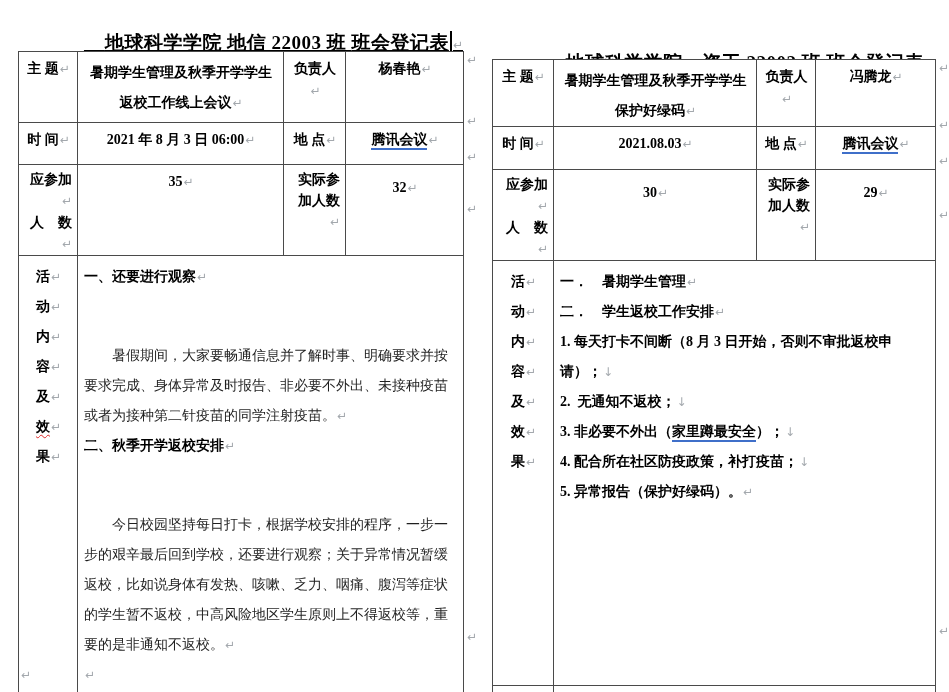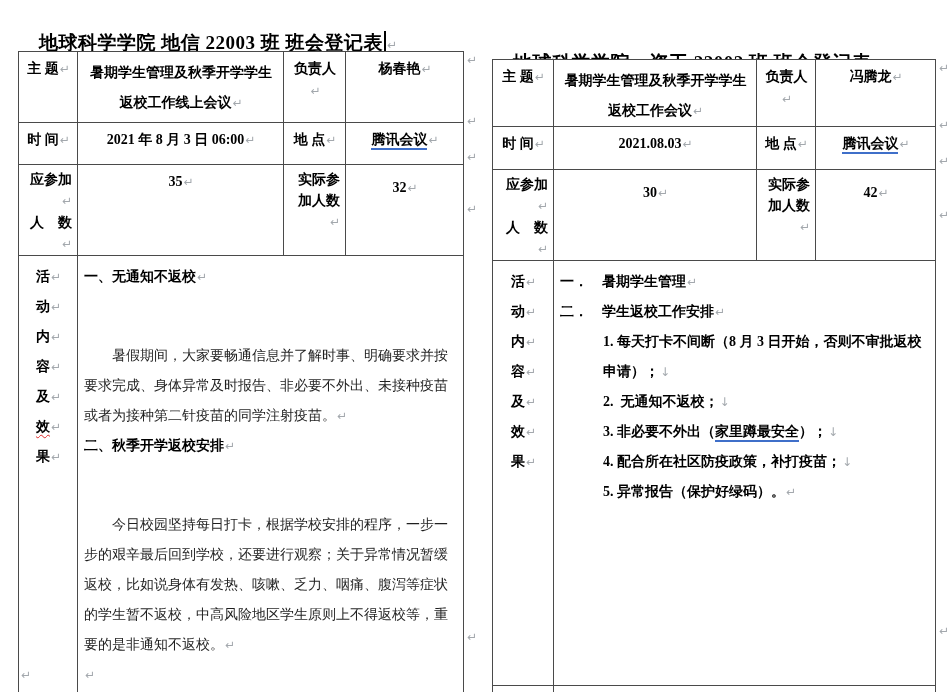--- a/index.html
+++ b/index.html
@@ -1,21 +1,21 @@
 <!DOCTYPE html>
 <html style="--blue: #3f6fc9; --red: #e02b2b;"><head>
 <meta charset="utf-8">
 <style>
   html,body{margin:0;padding:0;background:#fff;}
   .page{position:relative;width:949px;height:692px;background:#ffffff;overflow:hidden;
         font-family:"Liberation Serif",serif;color:#000;}
 
   
-  .doc-title{position:absolute;text-align:left;font-weight:bold;font-size:19px;
-             white-space:pre;letter-spacing:0.5px;}
+  .doc-title{position:absolute;text-align:right;font-weight:bold;font-size:19px;
+             white-space:pre;letter-spacing:0.5px;text-decoration:underline;}
   .u-black{border-bottom:1.6px solid #000;padding-bottom:1px;}
   .u-host{position:relative;}
   .u-host .blue-line{position:absolute;left:12px;right:4px;bottom:-4px;height:2px;
                      background:var(--blue);}
   .cursor{display:inline-block;width:2px;height:22px;background:#000;
           vertical-align:-4px;margin-left:1px;}
 
   
   table.form{position:absolute;border-collapse:collapse;table-layout:fixed;background:#fff;}
   table.form td{border:1.6px solid #4a4a4a;vertical-align:top;padding:6px 5px 0 6px;
@@ -25,21 +25,21 @@
   td.center{text-align:center;}
   .topic-cell div{line-height:30px;}
   .two-line div{line-height:21px;text-align:right;}
 
   
   td.content-cell{padding:7px 6px 0 7px;}
   .line{line-height:30px;}
   .p{font-weight:normal;color:#1f1f1f;font-family:"Liberation Sans",sans-serif;margin-top:48px;}
   .indent{text-indent:2em;}
   .h{font-weight:bold;color:#000;}
-  .item{font-weight:bold;margin-left:43px;}
+  .item{font-weight:bold;}
 
   
   td.vlabel{vertical-align:middle;text-align:center;padding:0;}
   .vrow{line-height:30px;}
 
   
   .pilcrow,.lbreak{color:#a3a8ad;font-weight:normal;font-size:12px;
         font-family:"DejaVu Sans",sans-serif;margin-left:1px;letter-spacing:0;}
   .abs-mark{position:absolute;color:#a3a8ad;font-size:12px;
         font-family:"DejaVu Sans",sans-serif;}
@@ -121,21 +121,21 @@
       <td class="vlabel" style="height:430px;">
         <div class="vrow"><span>活</span><span class="pilcrow">↵</span></div>
         <div class="vrow"><span>动</span><span class="pilcrow">↵</span></div>
         <div class="vrow"><span>内</span><span class="pilcrow">↵</span></div>
         <div class="vrow"><span>容</span><span class="pilcrow">↵</span></div>
         <div class="vrow"><span>及</span><span class="pilcrow">↵</span></div>
         <div class="vrow"><span class="sq">效</span><span class="pilcrow">↵</span></div>
         <div class="vrow"><span>果</span><span class="pilcrow">↵</span></div>
       </td>
       <td class="content-cell" colspan="3">
-        <div class="line h"><span>一、无通知不返校</span><span class="pilcrow">↵</span></div>
+        <div class="line h"><span>一、还要进行观察</span><span class="pilcrow">↵</span></div>
         <div class="line p indent"><span>暑假期间，大家要畅通信息并了解时事、明确要求并按要求完成、身体异常及时报告、非必要不外出、未接种疫苗或者为接种第二针疫苗的同学注射疫苗。</span><span class="pilcrow">↵</span></div>
         <div class="line h"><span>二、秋季开学返校安排</span><span class="pilcrow">↵</span></div>
         <div class="line p indent"><span>今日校园坚持每日打卡，根据学校安排的程序，一步一步的艰辛最后回到学校，还要进行观察；关于异常情况暂缓返校，比如说身体有发热、咳嗽、乏力、咽痛、腹泻等症状的学生暂不返校，中高风险地区学生原则上不得返校等，重要的是非通知不返校。</span><span class="pilcrow">↵</span></div>
         <div class="line"><span class="pilcrow">↵</span></div>
         <div class="line"><span class="pilcrow">↵</span></div>
         <div class="line"><span class="pilcrow">↵</span></div>
       </td>
     </tr>
 
   </tbody>
@@ -159,21 +159,21 @@
         <col style="width:59px">
         <col style="width:120px">
       </colgroup>
     <tbody>
         <tr>
       <td class="lab" style="height:59px;">
         <span>主 题</span><span class="pilcrow">↵</span>
       </td>
       <td class="center topic-cell">
         <div><span>暑期学生管理及秋季开学学生</span></div>
-        <div><span>返校工作会议</span><span class="pilcrow">↵</span></div>
+        <div><span>保护好绿码</span><span class="pilcrow">↵</span></div>
       </td>
       <td class="lab">
         <span>负责人</span><span class="pilcrow">↵</span>
       </td>
       <td class="center">
         <span>冯腾龙</span><span class="pilcrow">↵</span>
       </td>
     </tr>
     <tr>
       <td class="lab" style="height:36px;">
@@ -195,21 +195,21 @@
         <div><span>人　数</span><span class="pilcrow">↵</span></div>
       </td>
       <td class="center" style="padding-top:12px;">
         <span>30</span><span class="pilcrow">↵</span>
       </td>
       <td class="lab two-line" style="padding-top:4px;">
         <div><span>实际参</span></div>
         <div><span>加人数</span><span class="pilcrow">↵</span></div>
       </td>
       <td class="center" style="padding-top:12px;">
-        <span>42</span><span class="pilcrow">↵</span>
+        <span>29</span><span class="pilcrow">↵</span>
       </td>
     </tr>
     <tr>
       <td class="vlabel" style="height:418px;">
         <div class="vrow"><span>活</span><span class="pilcrow">↵</span></div>
         <div class="vrow"><span>动</span><span class="pilcrow">↵</span></div>
         <div class="vrow"><span>内</span><span class="pilcrow">↵</span></div>
         <div class="vrow"><span>容</span><span class="pilcrow">↵</span></div>
         <div class="vrow"><span>及</span><span class="pilcrow">↵</span></div>
         <div class="vrow"><span>效</span><span class="pilcrow">↵</span></div>

